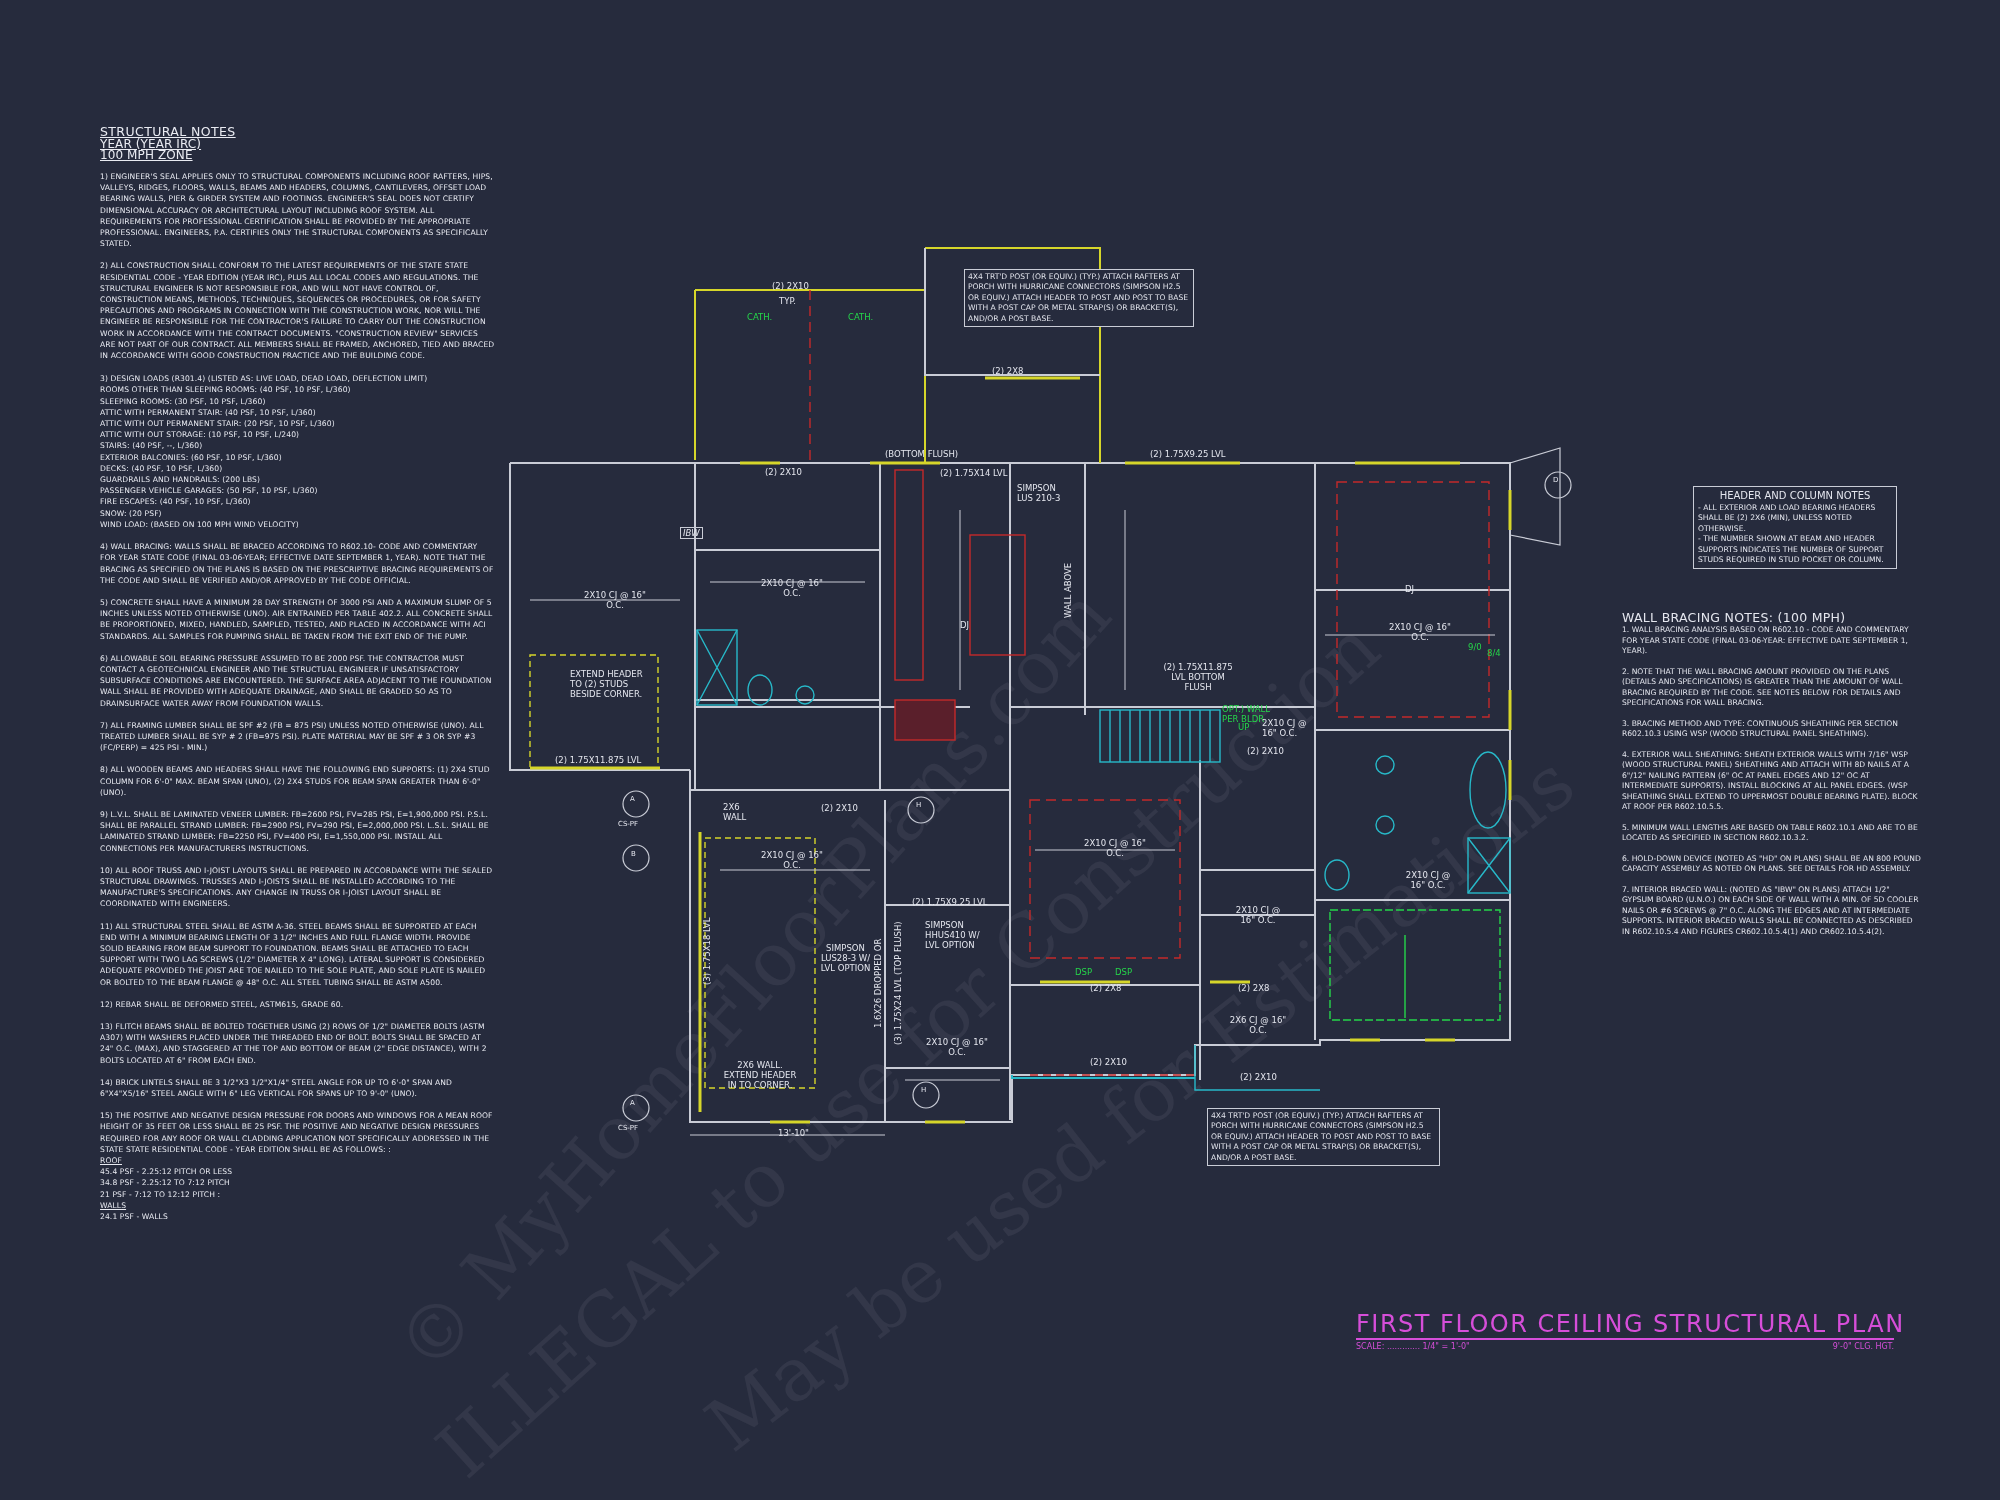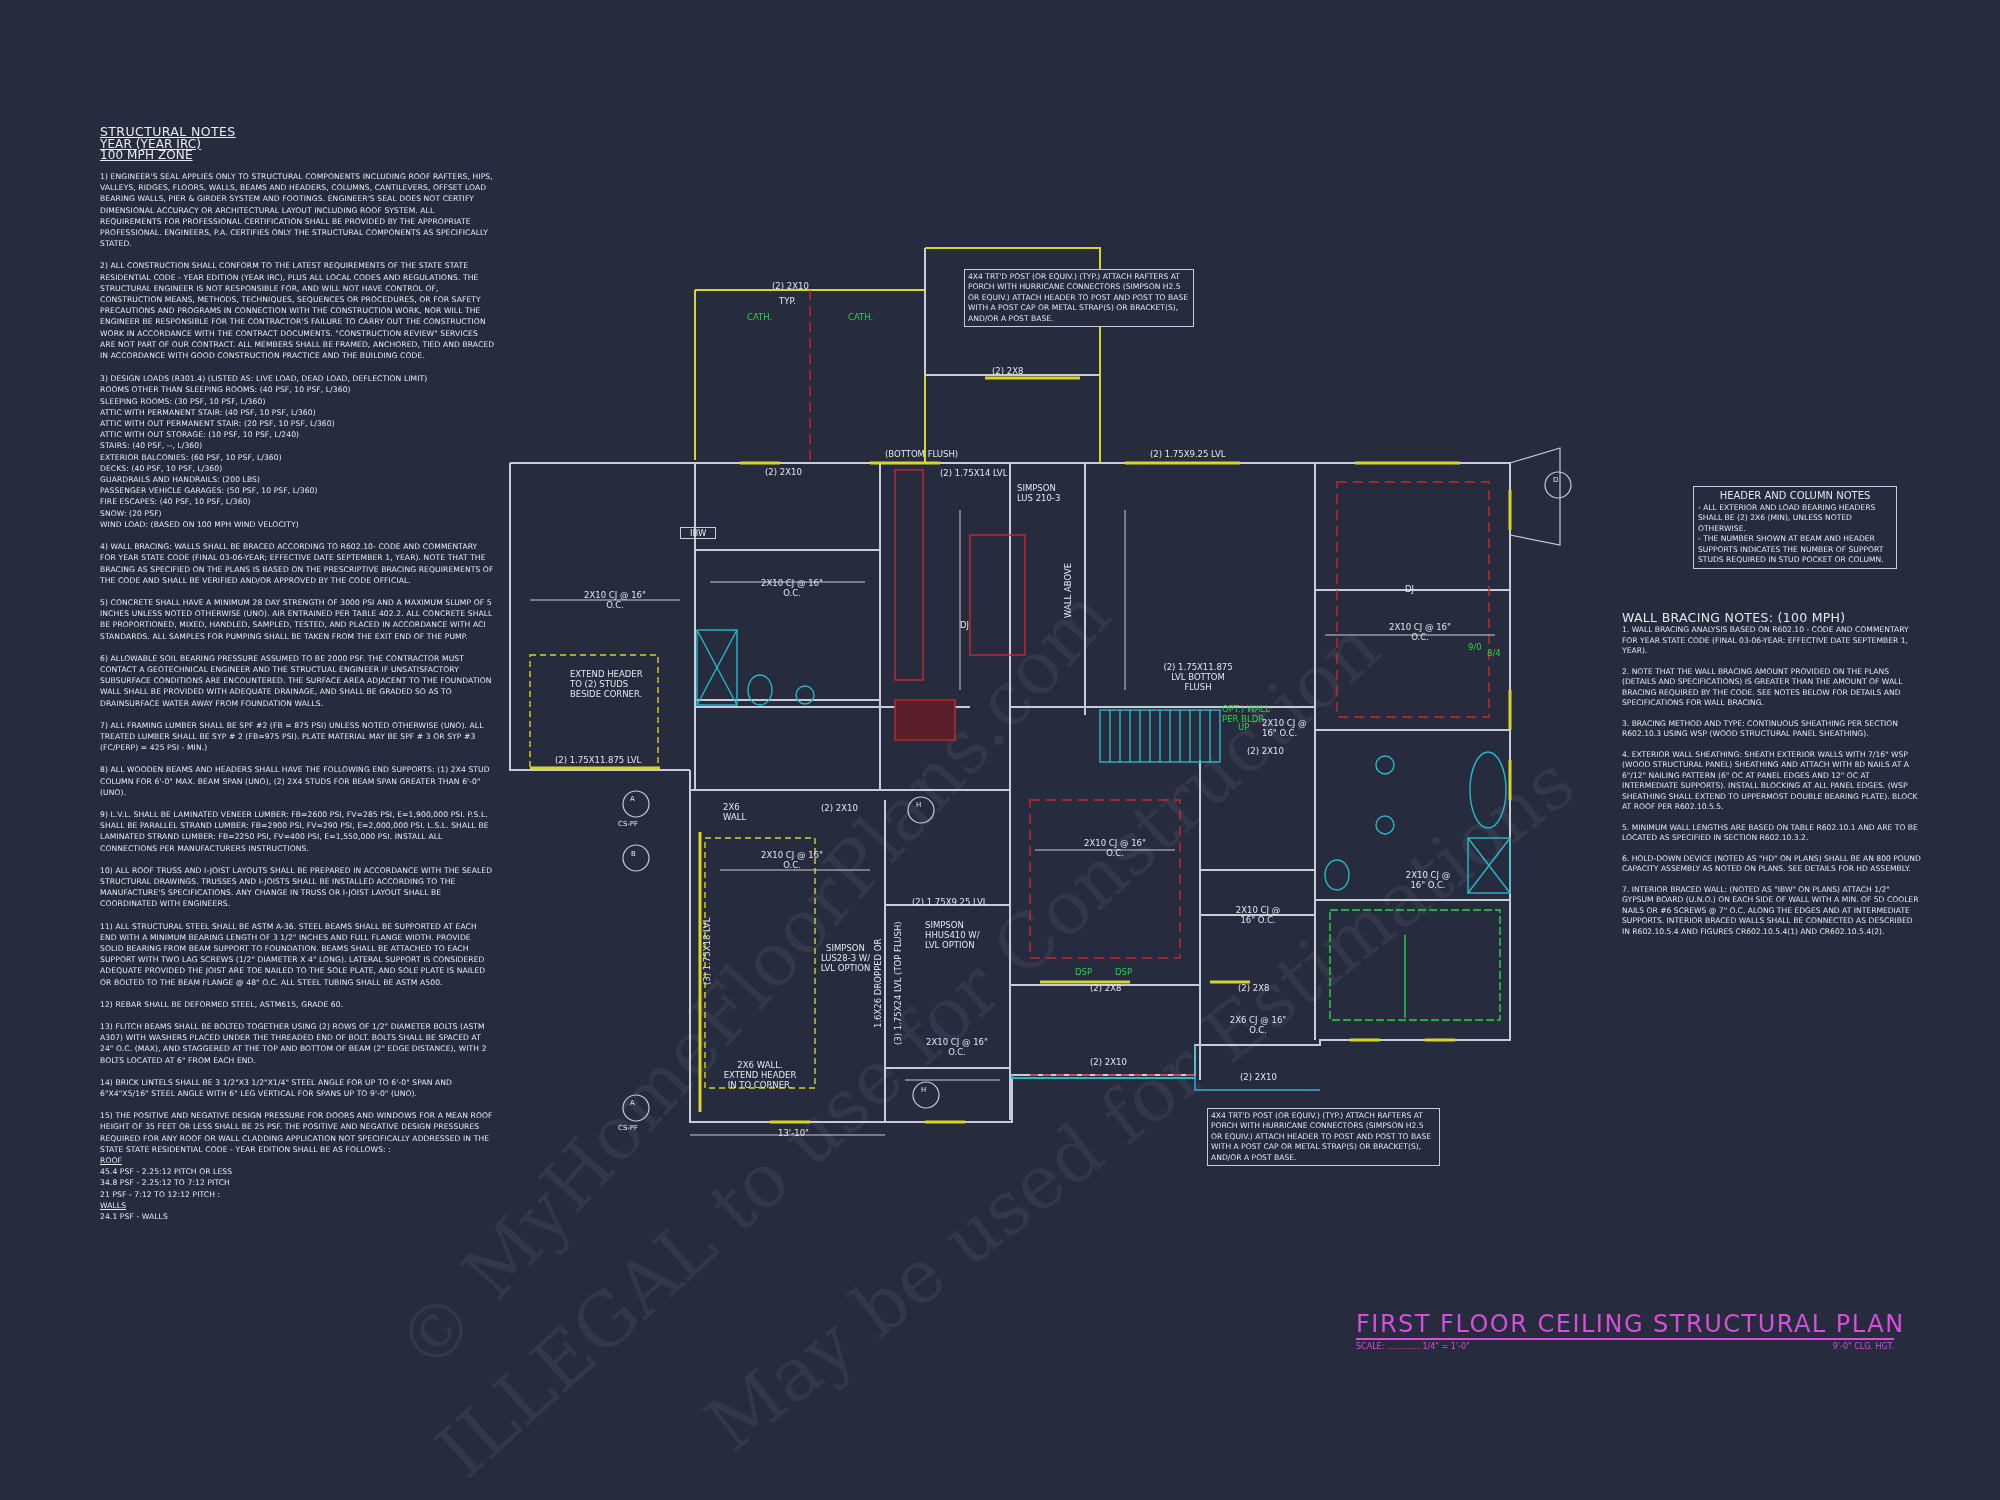--- a/index.html
+++ b/index.html
@@ -194,21 +194,21 @@
 <div class="lbl" style="left:747px;top:312px;color:#25d64a;">CATH.</div>
 <div class="lbl" style="left:848px;top:312px;color:#25d64a;">CATH.</div>
 <div class="lbl" style="left:772px;top:281px;">(2) 2x10</div>
 <div class="lbl" style="left:779px;top:296px;">TYP.</div>
 <div class="lbl" style="left:992px;top:366px;">(2) 2x8</div>
 <div class="lbl" style="left:885px;top:449px;">(BOTTOM FLUSH)</div>
 <div class="lbl" style="left:940px;top:468px;">(2) 1.75x14 LVL</div>
 <div class="lbl" style="left:1150px;top:449px;">(2) 1.75x9.25 LVL</div>
 <div class="lbl" style="left:1017px;top:483px;width:50px;white-space:normal;">SIMPSON LUS 210-3</div>
 <div class="lbl" style="left:765px;top:467px;">(2) 2x10</div>
-<div class="lbl" style="left:680px;top:527px;border:1px solid #c9ccd6;padding:0 9px;">IBW</div>
+<div class="lbl" style="left:680px;top:527px;border:1px solid #c9ccd6;padding:0 2px;font-style:italic;">IBW</div>
 <div class="lbl" style="left:580px;top:590px;width:70px;white-space:normal;text-align:center;">2x10 CJ @ 16" O.C.</div>
 <div class="lbl" style="left:757px;top:578px;width:70px;white-space:normal;text-align:center;">2x10 CJ @ 16" O.C.</div>
 <div class="lbl" style="left:570px;top:669px;width:80px;white-space:normal;">EXTEND HEADER TO (2) STUDS BESIDE CORNER.</div>
 <div class="lbl" style="left:555px;top:755px;">(2) 1.75x11.875 LVL</div>
 <div class="lbl" style="left:960px;top:620px;">DJ</div>
 <div class="lbl v" style="left:1063px;top:618px;">WALL ABOVE</div>
 <div class="lbl" style="left:1405px;top:584px;">DJ</div>
 <div class="lbl" style="left:1385px;top:622px;width:70px;white-space:normal;text-align:center;">2x10 CJ @ 16" O.C.</div>
 <div class="lbl g" style="left:1468px;top:642px;">9/0</div>
 <div class="lbl g" style="left:1487px;top:648px;">8/4</div>

